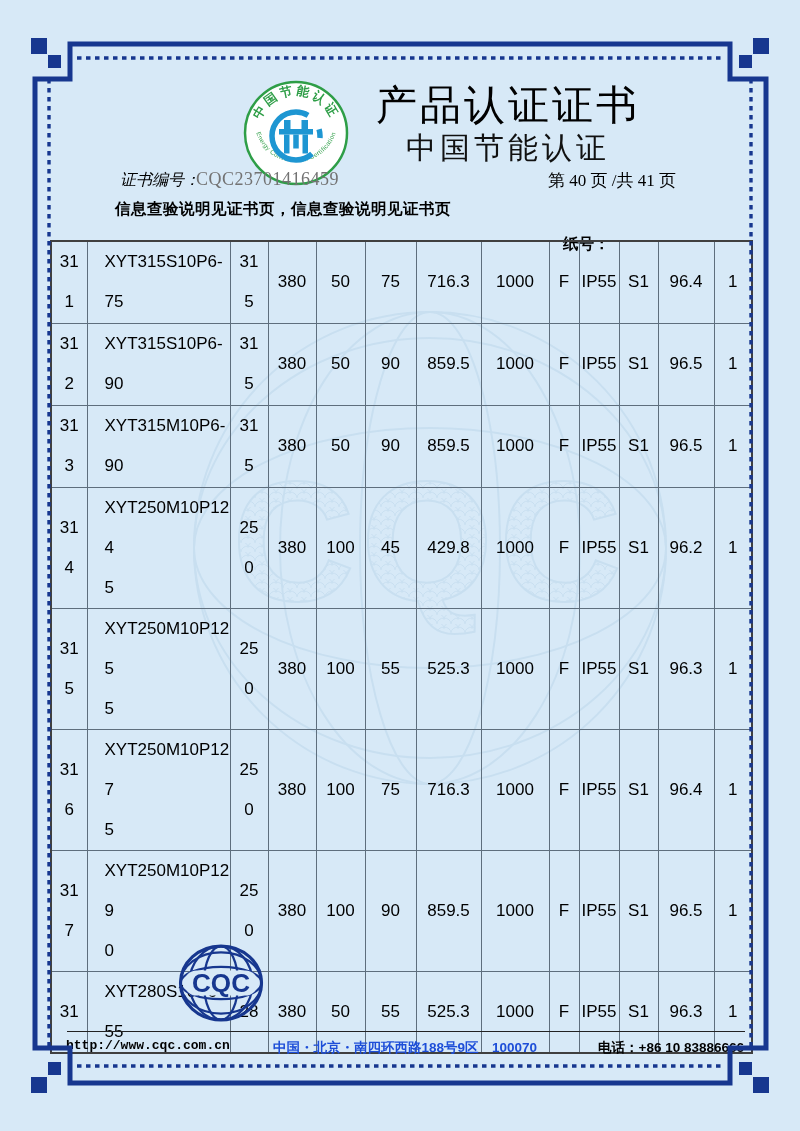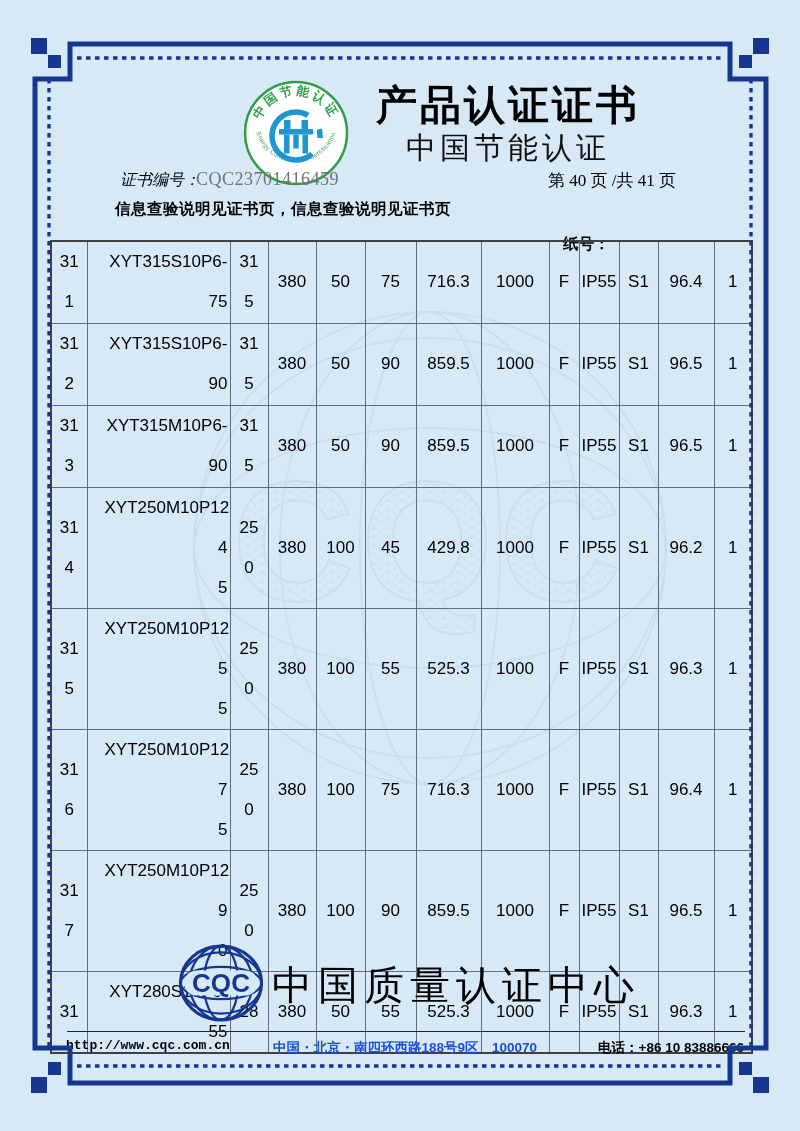--- a/index.html
+++ b/index.html
@@ -9,21 +9,21 @@
     background:#d7e9f7;
     font-family:"Liberation Sans", sans-serif;
     overflow:hidden;
   }
   .abs{position:absolute;}
   svg{display:block;}
   
   .emblem{left:243px;top:80px;width:106px;height:106px;}
   .title{
     left:508px;top:78px;transform:translateX(-50%);
-    font-size:41px;font-weight:bold;color:#000;
+    font-size:41px;font-weight:normal;color:#000;
     letter-spacing:3px;white-space:nowrap;
   }
   .subtitle{
     left:508px;top:128px;transform:translateX(-50%);
     font-size:30px;color:#111;letter-spacing:4px;white-space:nowrap;
   }
   .certline-label{
     left:120px;top:170px;font-family:"Liberation Serif",serif;
     font-size:16px;font-style:italic;color:#000;
   }
@@ -49,21 +49,21 @@
     position:absolute;left:50px;top:240px;width:701px;
     border-collapse:collapse;table-layout:fixed;
     background:transparent;
   }
   table.data td{
     border:1px solid #5e6e7d;
     font-size:17px;color:#000;text-align:center;vertical-align:middle;
     white-space:pre-line;line-height:40px;padding:0 2px;
     overflow:hidden;
   }
-  table.data td.left{text-align:right;padding-left:17px;}
+  table.data td.left{text-align:left;padding-left:17px;}
   table.data{border:2px solid #404040;}
   
   .cqc-logo{left:176px;top:940px;width:90px;height:86px;}
   .orgname{
     left:272px;top:958px;font-family:"Liberation Serif",serif;
     font-size:40px;color:#000;letter-spacing:6px;white-space:nowrap;
   }
   .footrule{left:67px;top:1031px;width:678px;height:0;border-top:1.5px solid #222;}
   .website{
     left:66px;top:1038px;font-family:"Liberation Mono","DejaVu Sans Mono",monospace;
@@ -311,20 +311,19 @@
 
   <svg class="abs cqc-logo" viewBox="-50 -46 100 92">
     <ellipse rx="45" ry="41" fill="none" stroke="#17378f" stroke-width="3.5"></ellipse>
     <ellipse rx="19" ry="41" fill="none" stroke="#17378f" stroke-width="2.5"></ellipse>
     <ellipse rx="35" ry="41" fill="none" stroke="#17378f" stroke-width="2.5"></ellipse>
     <ellipse rx="45" ry="18" fill="none" stroke="#17378f" stroke-width="2.5"></ellipse>
     <ellipse rx="45" ry="34" fill="none" stroke="#17378f" stroke-width="2.5"></ellipse>
     <rect x="-41" y="-14" width="82" height="28" rx="14" fill="#d7e9f7"></rect>
     <text x="0" y="10" text-anchor="middle" font-size="29" font-weight="bold" font-family="Liberation Sans, sans-serif" fill="#17378f" letter-spacing="0">CQC</text>
   </svg>
-  <div class="abs orgname">中国质量认证中心</div>
 
   <div class="abs footrule"></div>
   <span class="abs website">http://www.cqc.com.cn</span>
   <span class="abs address">中国・北京・南四环西路188号9区　100070</span>
   <span class="abs phone">电话：+86 10 83886666</span>
 
 </div>
 
 </body></html>

